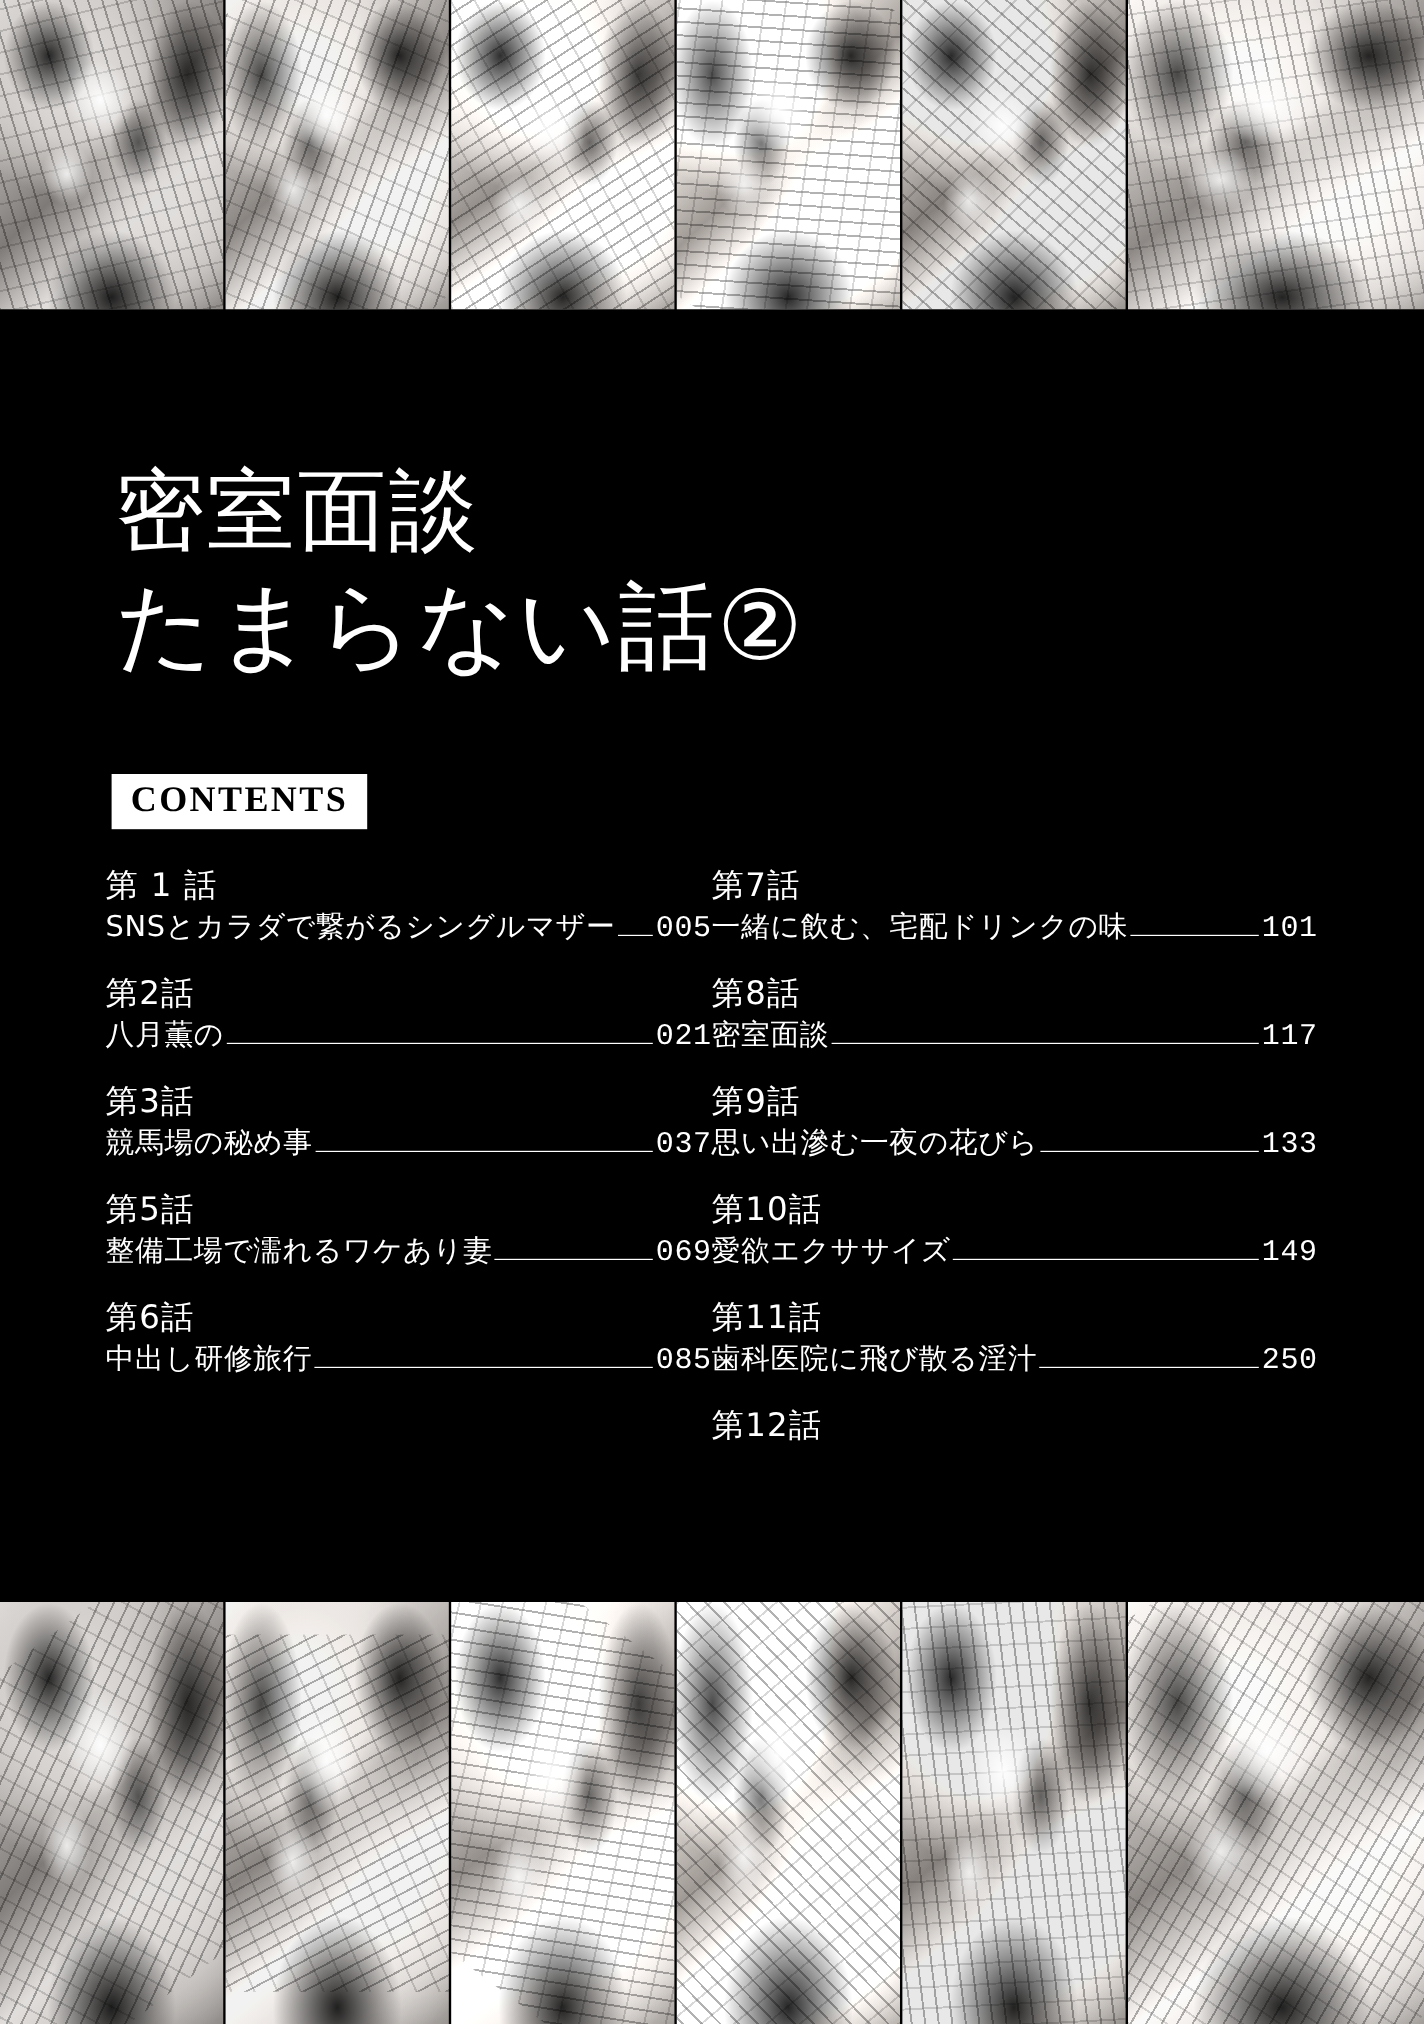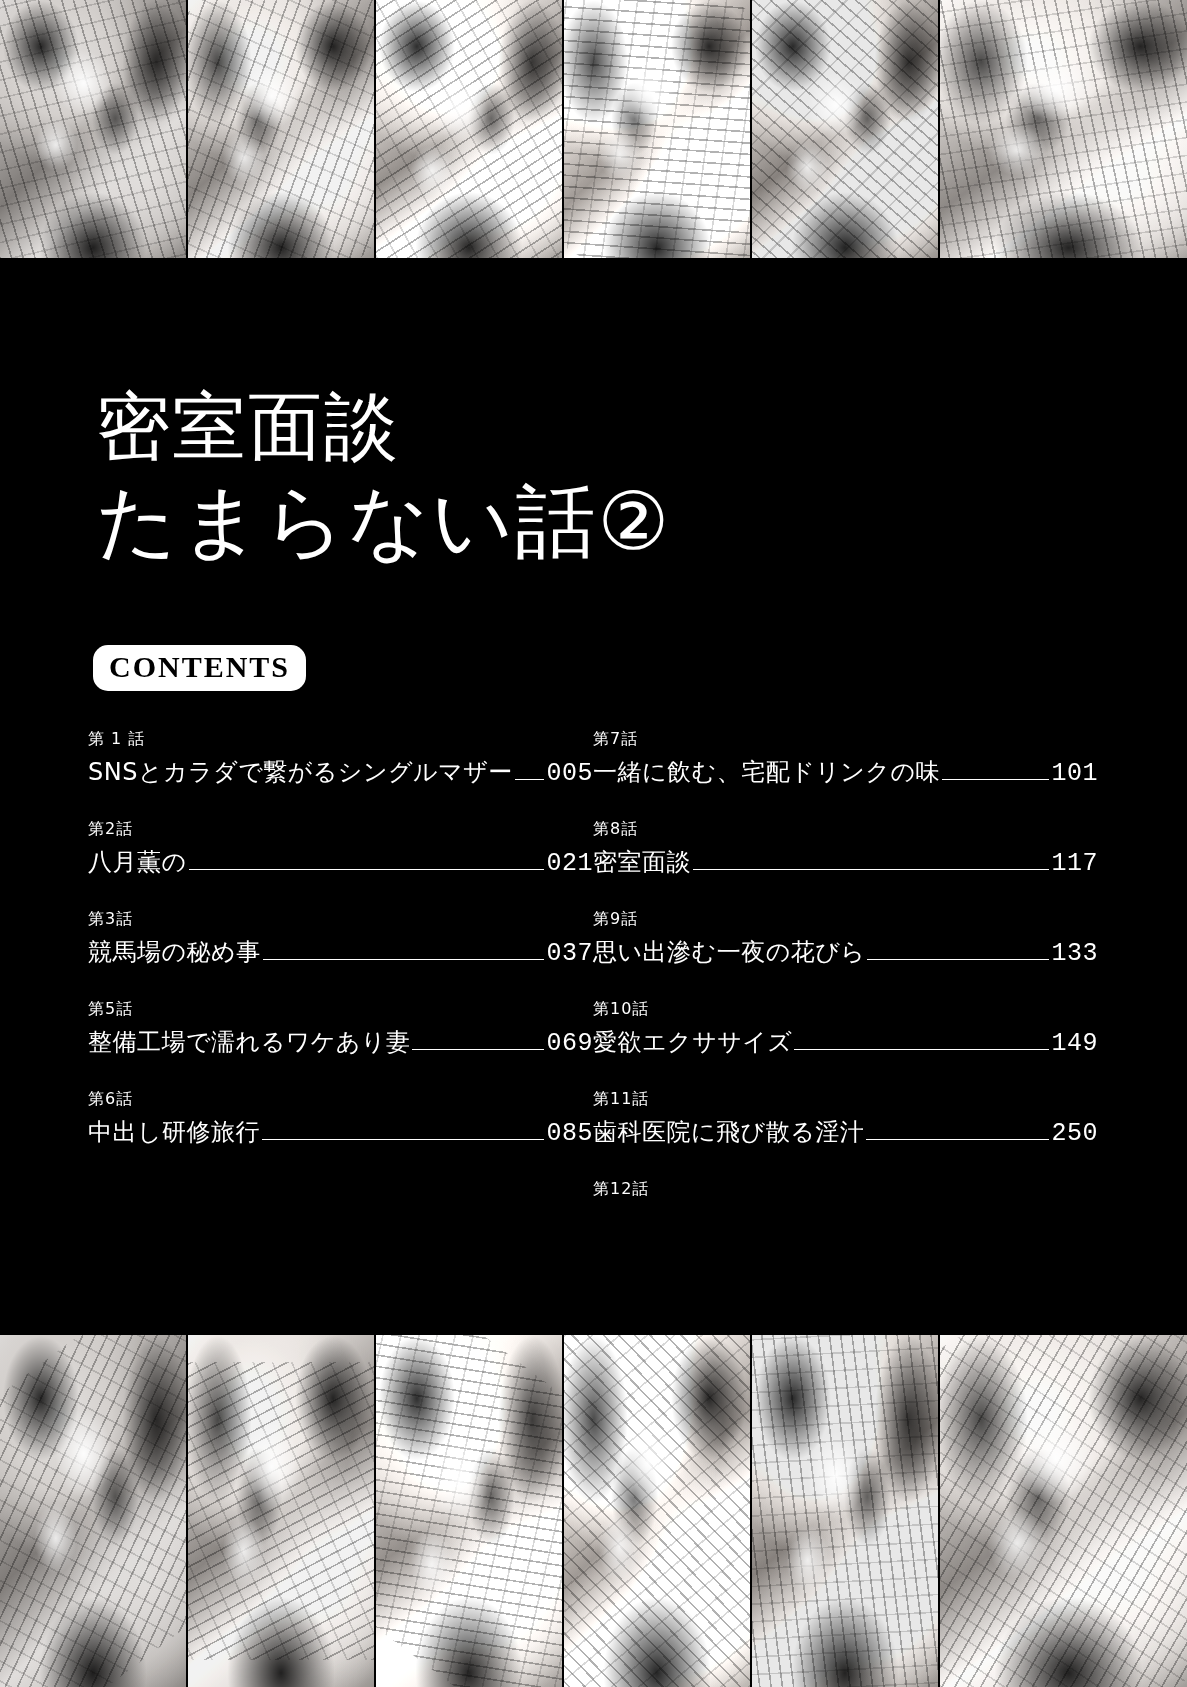--- a/index.html
+++ b/index.html
@@ -102,38 +102,37 @@
     left: 93px;
     top: 645px;
     padding: 5px 16px 7px 16px;
     background: #ffffff;
     color: #000000;
     font-family: "Liberation Serif", serif;
     font-weight: 700;
     font-size: 30px;
     letter-spacing: 2px;
     line-height: 34px;
-    border-radius: 15px;
   }
 
   
   .toc {
     position: absolute;
     left: 88px;
     top: 724px;
     width: 1010px;
     display: flex;
     gap: 0px;
     color: #ffffff;
   }
   .toc-col { width: 505px; }
   .toc-entry { margin-bottom: 24px; }
   .toc-ep {
     font-family: "DejaVu Sans", sans-serif;
-    font-size: 16px;
+    font-size: 27px;
     line-height: 30px;
     letter-spacing: 1px;
     color: #ffffff;
     margin-bottom: 2px;
   }
   .toc-row {
     display: flex;
     align-items: baseline;
     font-family: "DejaVu Sans", sans-serif;
     font-size: 24px;

